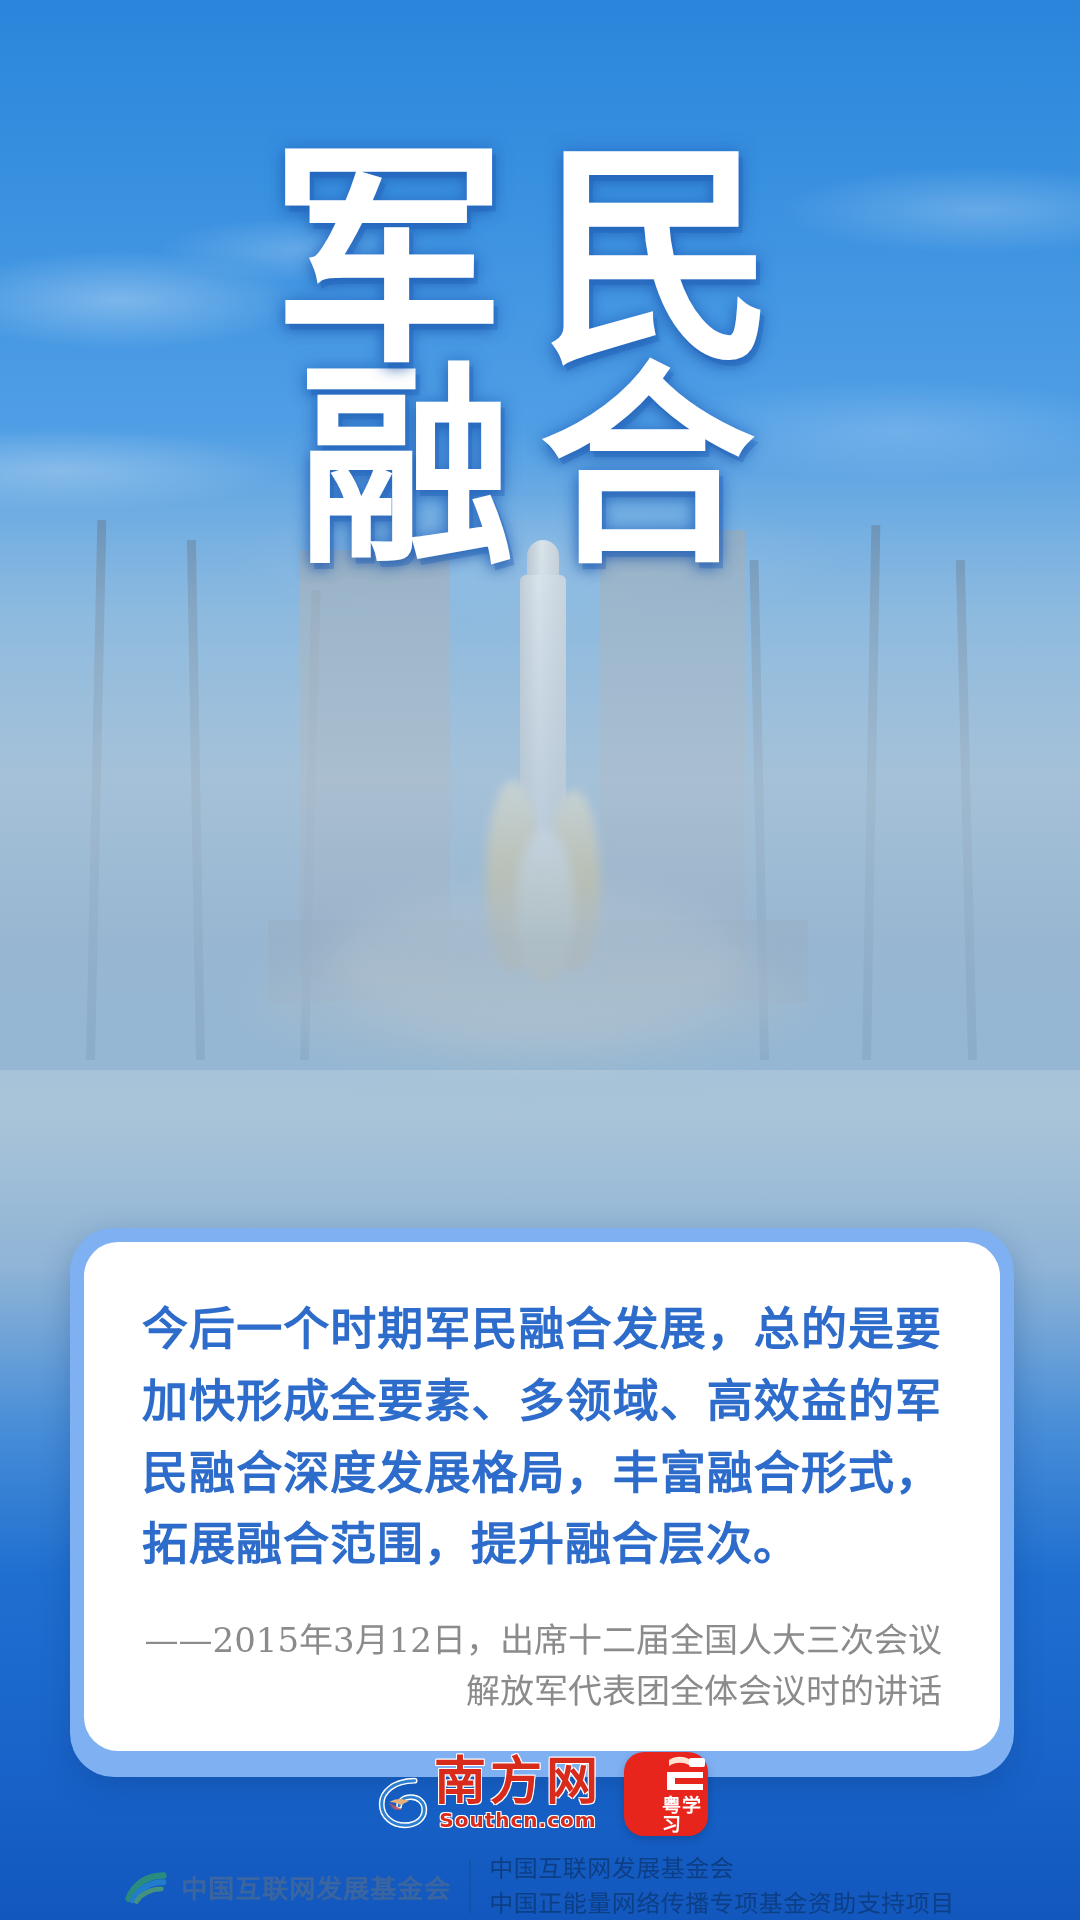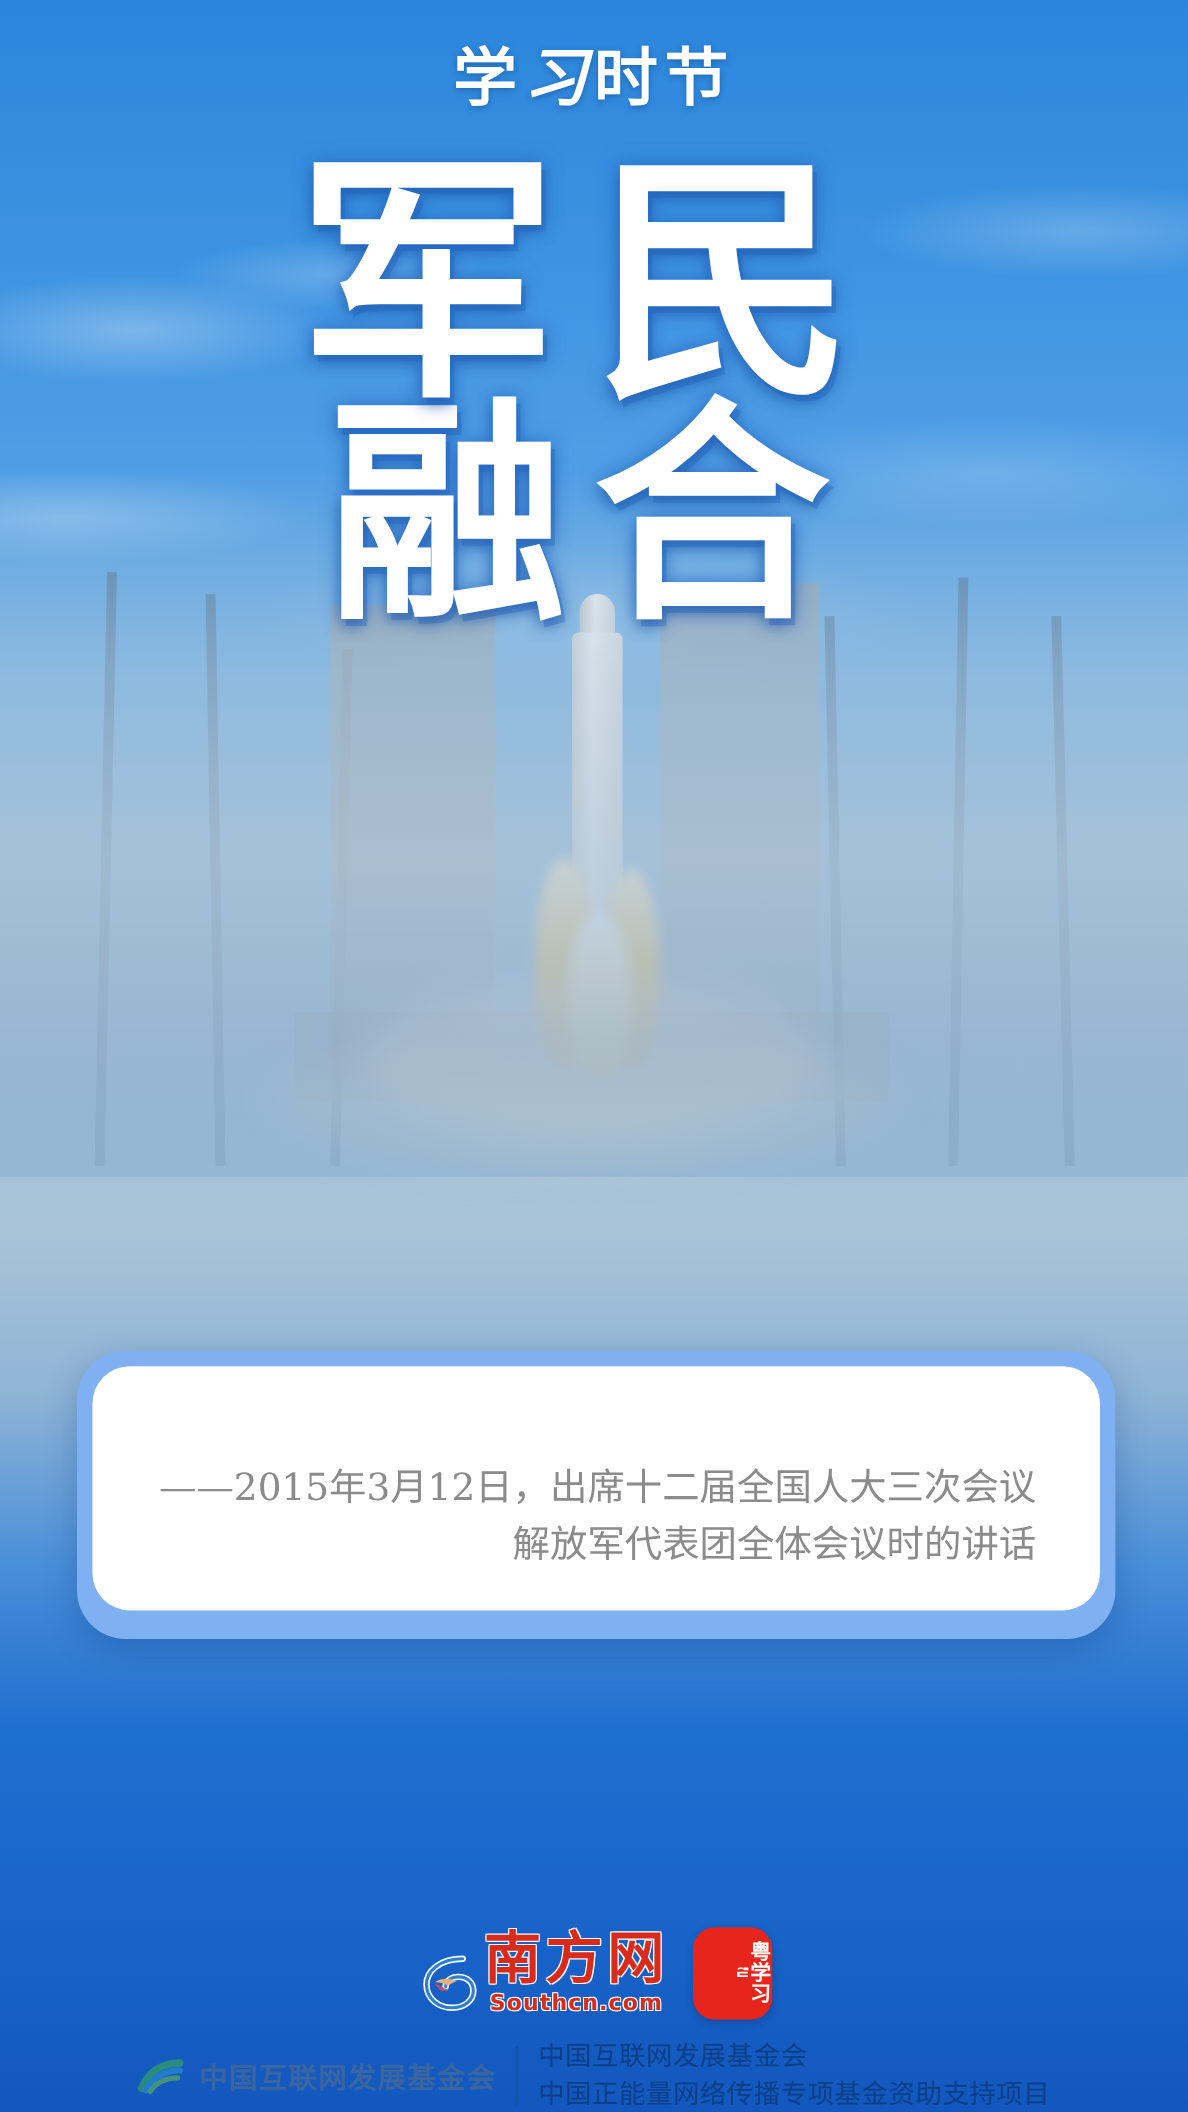--- a/index.html
+++ b/index.html
@@ -165,23 +165,23 @@
     font-weight:bold; font-size:52px; letter-spacing:4px; line-height:1;
     text-shadow:1px 1px 0 #fff, -1px -1px 0 #fff, 1px -1px 0 #fff, -1px 1px 0 #fff;
   }
   .southcn-en{
     color:#d92b1c;
     font-family:"DejaVu Sans","Liberation Sans",sans-serif;
     font-weight:bold; font-size:20px; letter-spacing:1px; line-height:1.3;
     text-shadow:1px 1px 0 #fff, -1px -1px 0 #fff, 1px -1px 0 #fff, -1px 1px 0 #fff;
   }
   .yuexuexi{
-    width:72px; height:84px; border-radius:20px;
+    width:84px; height:84px; border-radius:20px;
     background:#e8251c;
-    display:flex; flex-direction:row; align-items:center; justify-content:center;
+    display:flex; flex-direction:column; align-items:center; justify-content:center;
     box-shadow:0 3px 8px rgba(0,0,0,.18);
     padding-left:38px;
   }
   .yuexuexi-glyph{ width:52px; height:40px; margin-bottom:2px; }
   .yuexuexi-label{
     color:#ffffff;
     font-family:"DejaVu Sans","Liberation Sans",sans-serif;
     font-weight:bold; font-size:19px; letter-spacing:1px; line-height:1;
   }
 
@@ -230,29 +230,27 @@
     <div class="flame" style="left:486px; top:420px; width:54px; height:190px; background:linear-gradient(180deg,#fff6d6,#f0c96a 55%,#d99a3c);"></div>
     <div class="flame" style="left:548px; top:430px; width:52px; height:180px; background:linear-gradient(180deg,#fff4cf,#eec45f 55%,#d2913a);"></div>
     <div class="flame" style="left:516px; top:470px; width:58px; height:150px; background:linear-gradient(180deg,#ffffff,#ffe9a8 60%,#e6b455);"></div>
 
     <div class="smoke" style="left:330px; top:530px; width:420px; height:150px; background:rgba(233,229,214,.55);"></div>
     <div class="smoke" style="left:250px; top:580px; width:560px; height:120px; background:rgba(200,206,205,.45);"></div>
   </div>
 
   <div class="haze"></div>
 
-  <div class="brand">
-    <span>学</span><span class="sec">习</span><span>时</span><span>节</span>
-  </div>
 
   <div class="calli calli-2">融合</div>
   <div class="calli calli-1">军民</div>
 
   <div class="card-frame">
     <div class="card">
+      <div class="quote-text">今后一个时期军民融合发展，总的是要加快形成全要素、多领域、高效益的军民融合深度发展格局，丰富融合形式，拓展融合范围，提升融合层次。</div>
       <div class="attrib">
         <div>——2015年3月12日，出席十二届全国人大三次会议</div>
         <div>解放军代表团全体会议时的讲话</div>
       </div>
     </div>
   </div>
 
   <div class="footer-logos">
 
     <div class="southcn">

